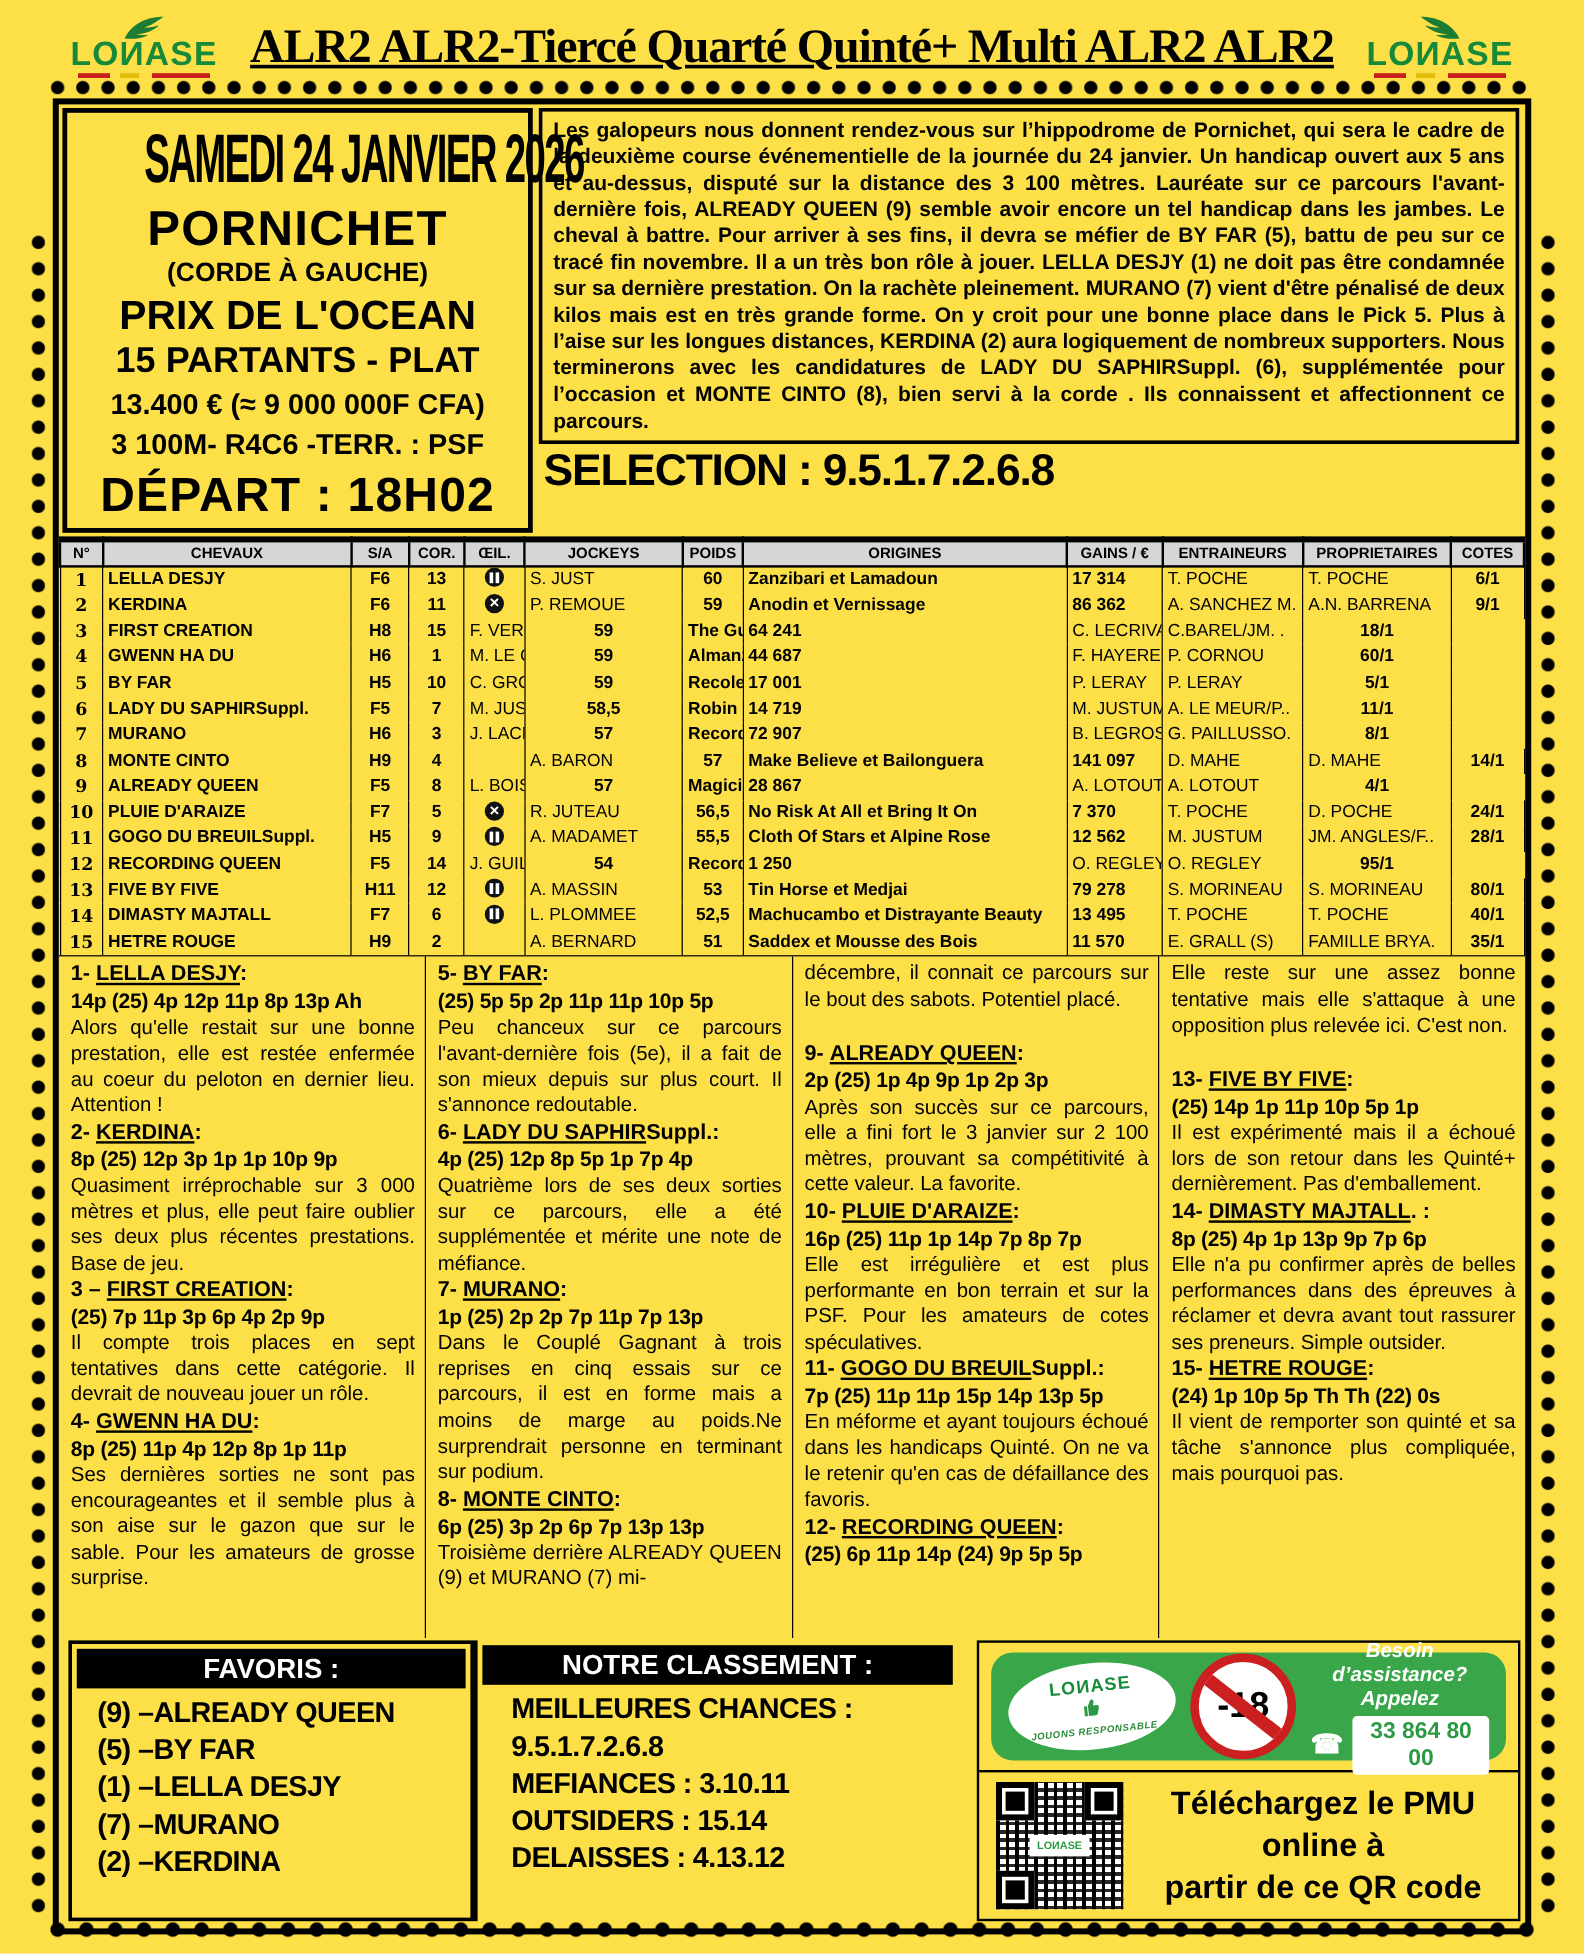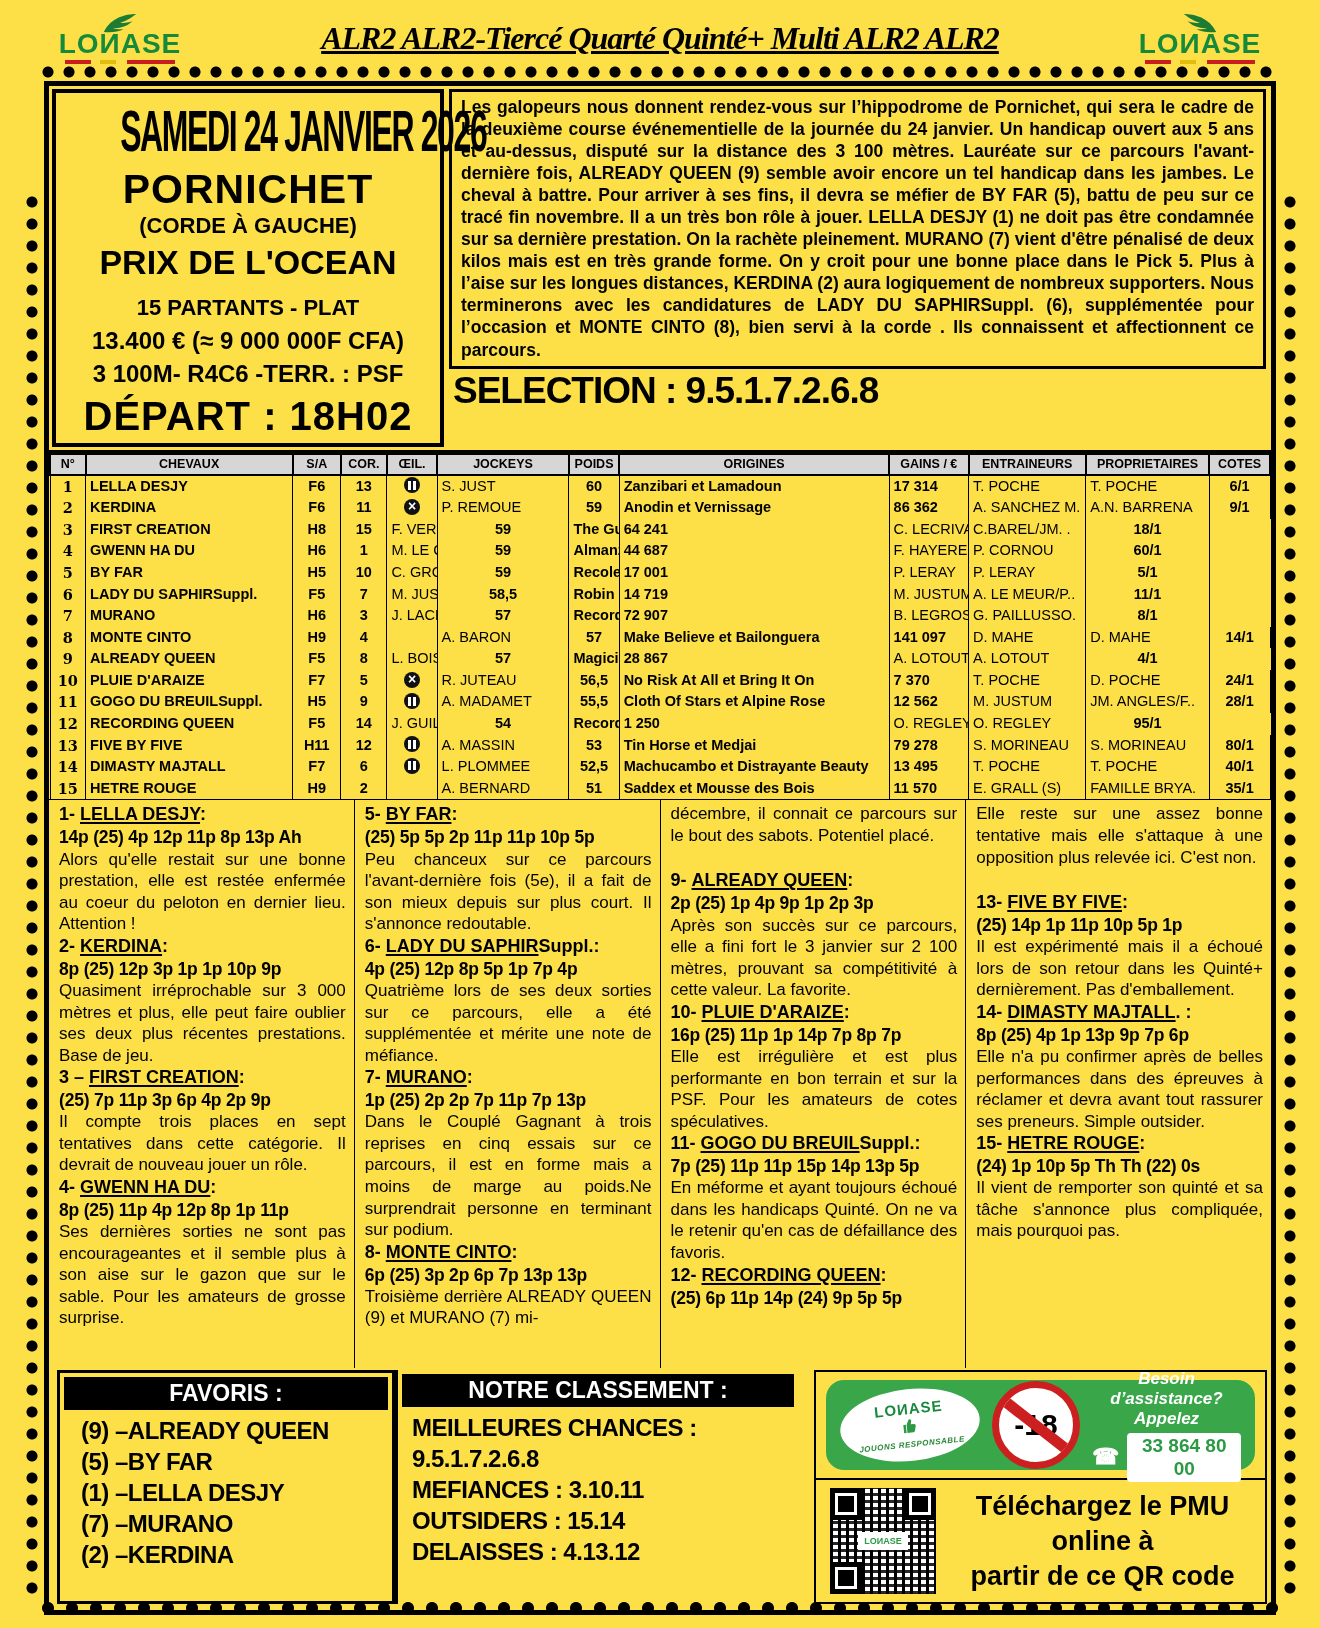--- a/index.html
+++ b/index.html
@@ -15,31 +15,31 @@
   .dots-bottom{position:absolute;bottom:12px;left:40px;right:40px;height:15px;
           background-image:radial-gradient(circle at 8px 7px,#000 5.5px,transparent 6.5px);
           background-size:24px 15px;background-repeat:repeat-x;}
   
   .hdr{display:flex;align-items:center;padding:12px 40px 0 40px;}
   .lonase{display:flex;flex-direction:column;align-items:center;width:160px;}
   .lonase .wing{margin-bottom:-8px;}
   .lonase-text{color:#168a3a;font-weight:700;font-size:28px;letter-spacing:1px;line-height:1;}
   .lonase-bars{width:110px;height:4px;margin-top:2px;
        background:linear-gradient(90deg,#c81e1e 0 24%,transparent 24% 32%,#e3bd0c 32% 46%,transparent 46% 56%,#c81e1e 56% 100%);}
-  .title{flex:1;text-align:center;font-family:"Liberation Serif",serif;font-style:italic;font-weight:700;
-         font-size:32px;letter-spacing:-1px;text-decoration:underline;text-decoration-thickness:3px;white-space:nowrap;}
+  .title{flex:1;text-align:center;font-family:"Liberation Serif",serif;font-weight:700;
+         font-size:40px;letter-spacing:-1px;text-decoration:underline;text-decoration-thickness:3px;white-space:nowrap;}
   
   .frame{margin:1px 44px 0 44px;border:5px solid #000;}
   .top-sec{display:flex;border-radius:31px;}
   .left-box{width:376px;border:4px solid #000;margin:3px;padding:2px 4px 4px;text-align:center;flex-shrink:0;}
   .d-date{font-weight:700;font-size:47px;letter-spacing:-2px;white-space:nowrap;transform:scale(.68,1.22);transform-origin:center;margin:8px 0 10px;}
   .d-track{font-weight:700;font-size:41px;letter-spacing:1px;line-height:1.05;}
   .d-corde{font-weight:700;font-size:22px;margin-top:2px;}
   .d-race{font-weight:700;font-size:34px;margin-top:4px;}
-  .d-part{font-weight:700;font-size:22px;margin-top:13px;}
+  .d-part{font-weight:700;font-size:30px;margin-top:1px;}
   .d-prize{font-weight:700;font-size:24px;margin-top:6px;white-space:nowrap;}
   .d-dist{font-weight:700;font-size:24px;margin-top:5px;white-space:nowrap;}
   .d-dep{font-weight:700;font-size:40px;margin-top:6px;letter-spacing:1px;}
   .right-top{flex:1;display:flex;flex-direction:column;padding:3px 5px 0 2px;min-width:0;}
   .intro-box{border:3px solid #000;padding:4px 9px 5px;font-weight:700;font-size:17.5px;line-height:1.26;text-align:justify;}
   .selection{font-weight:700;font-size:37px;letter-spacing:-1px;padding:1px 4px 3px;}
   
   table.runners{width:100%;border-collapse:collapse;table-layout:fixed;border-top:5px solid #000;}
   table.runners th{background:#d6d6d6;border:2px solid #000;font-size:12.5px;padding:3px 1px;line-height:1;}
   table.runners td{border-left:1.5px solid #000;border-right:1.5px solid #000;padding:0 4px;
@@ -65,21 +65,21 @@
   .e-head .num{margin-right:5px;}
   .e-head .name{text-decoration:underline;text-decoration-thickness:2px;text-underline-offset:2px;}
   .e-perf{font-weight:700;font-size:17.5px;letter-spacing:-.2px;}
   .e-text{text-align:justify;}
   
   .footer{display:flex;align-items:stretch;height:234px;padding:2px 4px 6px 8px;}
   .fav-box{width:332px;border:3px solid #000;flex-shrink:0;}
   .blackbar{background:#000;color:#fff;text-align:center;font-weight:700;font-size:23px;padding:3px 0;margin:4px;}
   .fav-item{font-size:24px;font-weight:700;padding:3px 0 0 10px;letter-spacing:-.5px;white-space:nowrap;margin-left:11px;}
   .cls-box{width:400px;border-left:3px solid #000;flex-shrink:0;}
-  .cls-line{font-size:24px;font-weight:700;padding:3px 0 0 14px;letter-spacing:-.5px;white-space:nowrap;}
+  .cls-line{font-size:24px;font-weight:700;padding:3px 0 0 28px;letter-spacing:-.5px;white-space:nowrap;}
   .right-foot{flex:1;border:2px solid #000;margin-left:16px;display:flex;flex-direction:column;min-width:0;}
   .banner-wrap{border-bottom:2px solid #000;padding:8px 10px;}
   .banner{height:90px;background:#3aa64a;border-radius:18px;display:flex;align-items:center;padding:0 14px;gap:12px;}
   .badge{width:140px;height:72px;background:#fff;border-radius:50%;display:flex;flex-direction:column;
          align-items:center;justify-content:center;transform:rotate(-6deg);flex-shrink:0;}
   .badge .lonase-text{font-size:15px;}
   .badge-slogan{color:#2c8a3a;font-style:italic;font-weight:700;font-size:8px;letter-spacing:.5px;}
   .age{width:74px;height:74px;background:#fff;border:7px solid #cc1f1f;border-radius:50%;position:relative;
        display:flex;align-items:center;justify-content:center;font-weight:700;font-size:30px;flex-shrink:0;overflow:hidden;}
   .age::after{content:"";position:absolute;left:-8px;right:-8px;top:50%;margin-top:-5px;height:11px;background:#cc1f1f;transform:rotate(38deg);}

